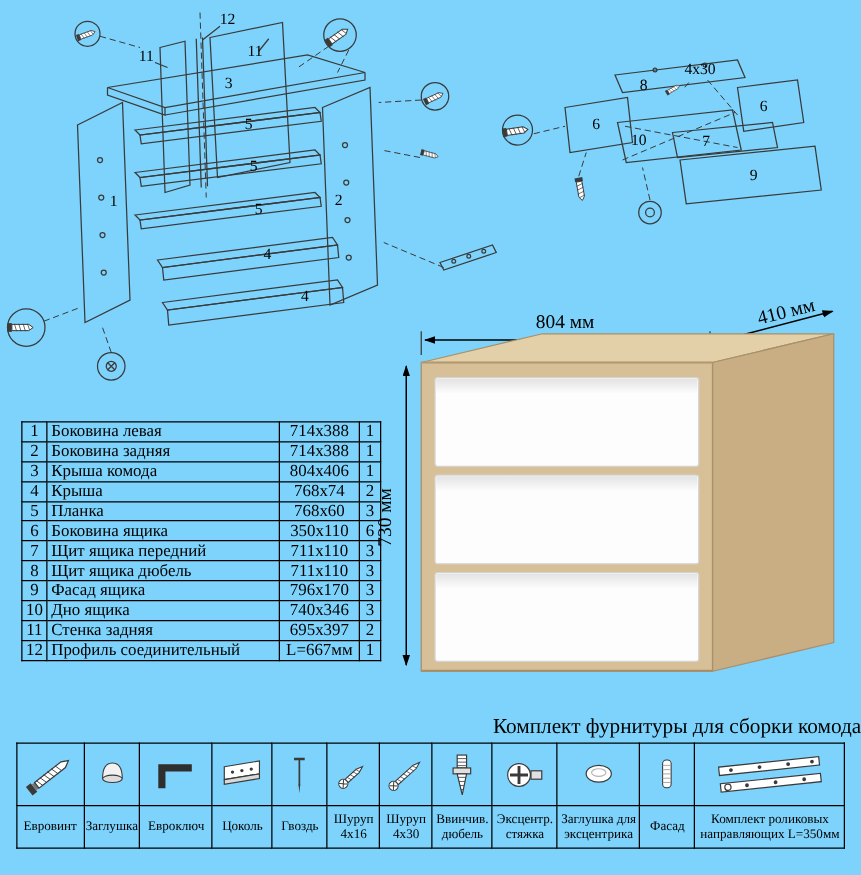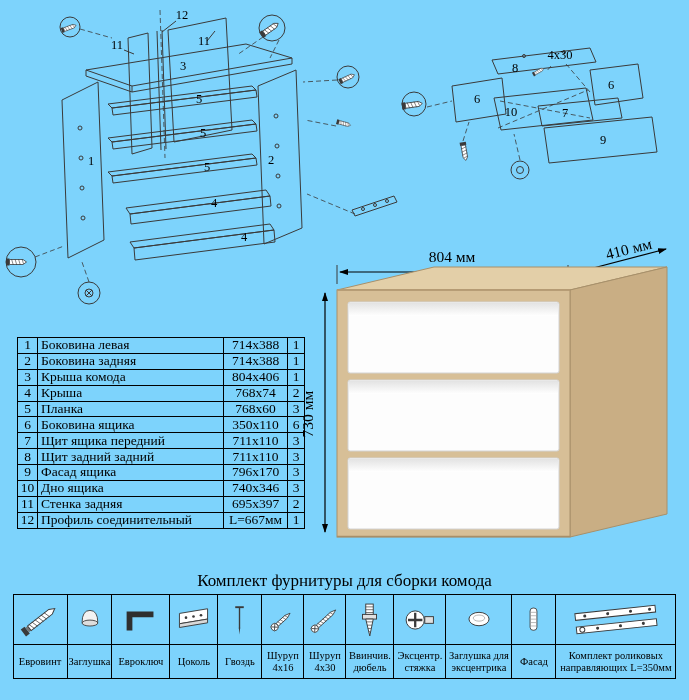--- a/index.html
+++ b/index.html
@@ -13,21 +13,21 @@
   .dash{stroke:#3a3a3a;stroke-width:.8;fill:none;stroke-dasharray:5 3}
   .ln{stroke:#3a3a3a;stroke-width:1;fill:none}
   
   .parts{position:absolute;left:17px;top:337px;border-collapse:collapse;font-size:13.5px;line-height:1.05;table-layout:fixed}
   .parts td{border:1px solid #000;padding:0 3px;height:15.9px;white-space:nowrap;overflow:hidden}
   .parts td.c{text-align:center;padding:0 1px}
   
   .render{position:absolute;left:300px;top:238px}
   
   .hw-wrap{position:absolute;left:0;top:571px;width:689px}
-  .hw-title{text-align:center;font-size:17px;margin-bottom:3px}
+  .hw-title{text-align:right;font-size:17px;margin-bottom:3px}
   .hw{border-collapse:collapse;margin:0 auto;table-layout:fixed}
   .hw td{border:1px solid #000;text-align:center;vertical-align:middle;padding:1px;overflow:hidden}
   .hw .ico{height:50px}
   .hw .ico svg{max-width:100%;height:46px;vertical-align:middle}
   .hw .nm{font-size:10.5px;height:34px;line-height:1.12}
   .hw .qty{font-size:13.5px;height:17px}
 </style>
 </head>
 <body>
 
@@ -196,21 +196,21 @@
           <td class="c">6</td>
         </tr>
       <tr>
           <td class="c">7</td>
           <td>Щит ящика передний</td>
           <td class="c">711x110</td>
           <td class="c">3</td>
         </tr>
       <tr>
           <td class="c">8</td>
-          <td>Щит задний задний</td>
+          <td>Щит ящика дюбель</td>
           <td class="c">711x110</td>
           <td class="c">3</td>
         </tr>
       <tr>
           <td class="c">9</td>
           <td>Фасад ящика</td>
           <td class="c">796x170</td>
           <td class="c">3</td>
         </tr>
       <tr>

